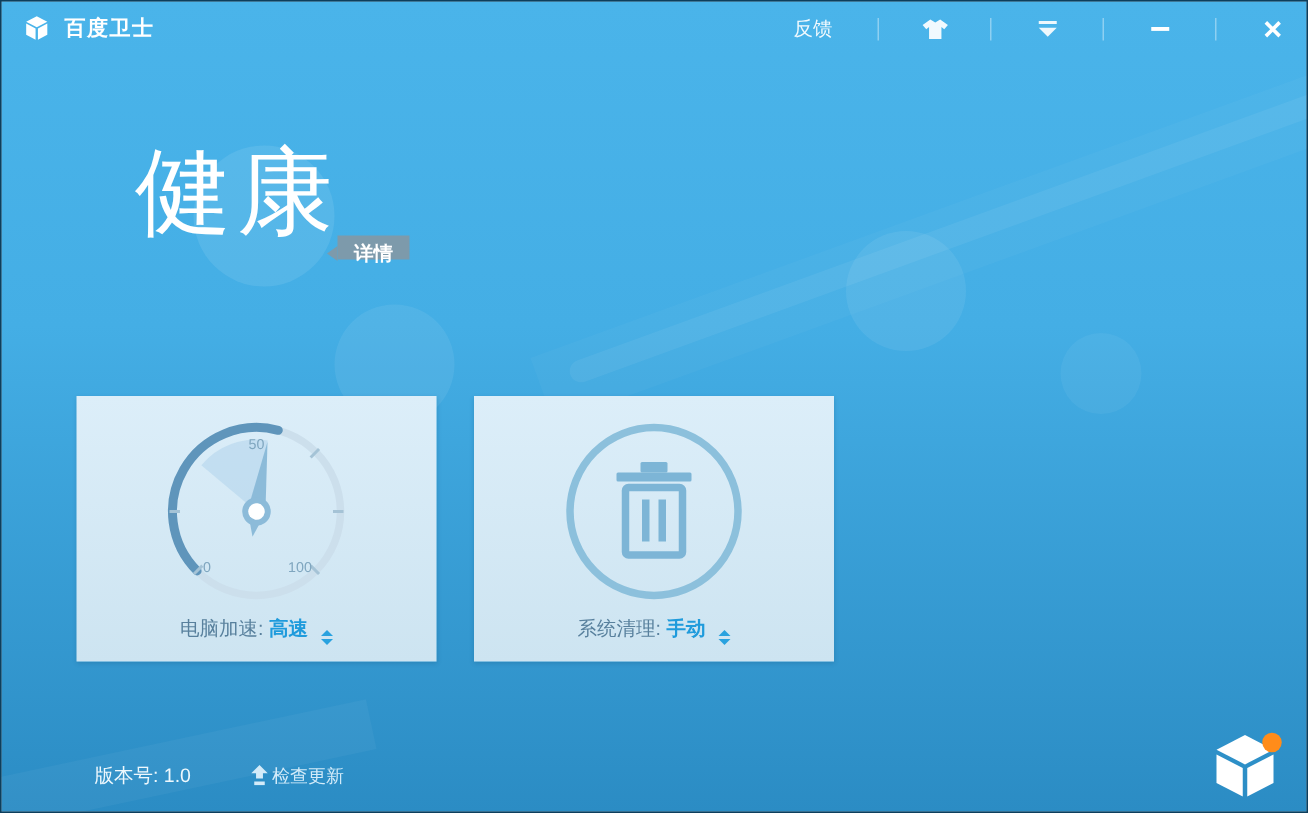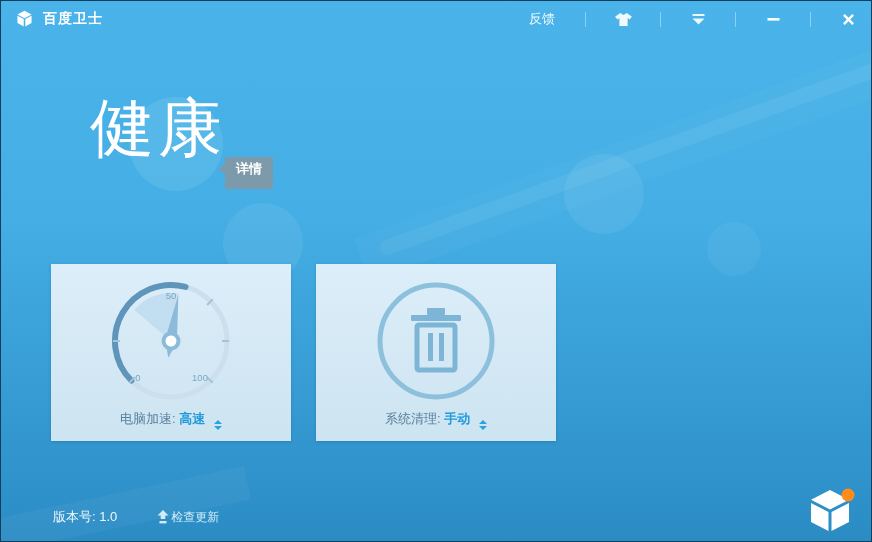--- a/index.html
+++ b/index.html
@@ -29,21 +29,21 @@
   .tb-title{color:#fff;font-size:14px;font-weight:bold;letter-spacing:1px;}
   .tb-spacer{flex:1;}
   .tb-right{display:flex;align-items:center;gap:24px;}
   .tb-btn{display:flex;align-items:center;justify-content:center;width:26px;height:24px;cursor:pointer;}
   .tb-feedback{color:rgba(255,255,255,0.92);font-size:13px;padding:0 6px;cursor:pointer;}
   .tb-sep{width:1px;height:15px;background:rgba(255,255,255,0.38);}
 
   
   .hero-title{position:absolute;left:89px;top:95px;z-index:2;color:#fff;font-size:64px;
     font-weight:400;letter-spacing:4px;line-height:1;}
-  .hero-badge{position:absolute;left:224px;top:156px;z-index:2;height:32px;line-height:24px;
+  .hero-badge{position:absolute;left:224px;top:156px;z-index:2;height:16px;line-height:24px;
     padding:0 11px;background:#7d9aab;color:#fff;font-size:13px;font-weight:bold;cursor:pointer;}
   .hero-badge::before{content:"";position:absolute;left:-7px;top:7px;width:0;height:0;
     border-top:5px solid transparent;border-bottom:5px solid transparent;border-right:7px solid #7d9aab;}
   .hero-subtitle{position:absolute;left:92px;top:185px;z-index:2;color:#fff;font-size:15px;
     font-weight:bold;letter-spacing:1px;}
   .hero-days{font-size:19px;margin:0 5px;vertical-align:-1px;}
 
   
   .cards{position:absolute;left:50px;top:263px;display:flex;gap:25px;z-index:2;}
   .card{position:relative;width:240px;height:177px;cursor:pointer;
@@ -58,21 +58,21 @@
   .sorter .up{width:0;height:0;border-left:4px solid transparent;border-right:4px solid transparent;
     border-bottom:4px solid #29a2df;margin-bottom:2px;}
   .sorter .down{width:0;height:0;border-left:4px solid transparent;border-right:4px solid transparent;
     border-top:4px solid #29a2df;}
 
   
   .footer{position:absolute;left:0;right:0;bottom:0;height:48px;display:flex;align-items:center;
     padding-left:30px;box-sizing:border-box;z-index:3;}
   .f-group{display:flex;align-items:center;gap:8px;}
   .f-status{color:#eef8fd;font-size:13px;}
-  .f-version{color:#eef8fd;font-size:13px;margin-left:22px;}
+  .f-version{color:#eef8fd;font-size:13px;margin-left:32px;}
   .f-update{display:flex;align-items:center;gap:2px;margin-left:40px;color:#d3ebf9;font-size:12px;cursor:pointer;}
   .logo-corner{position:absolute;right:15px;bottom:7px;z-index:4;cursor:pointer;}
 </style>
 </head>
 <body>
 
 <div class="window">
 
   <div class="band b2"></div>
   <div class="band b1"></div>

